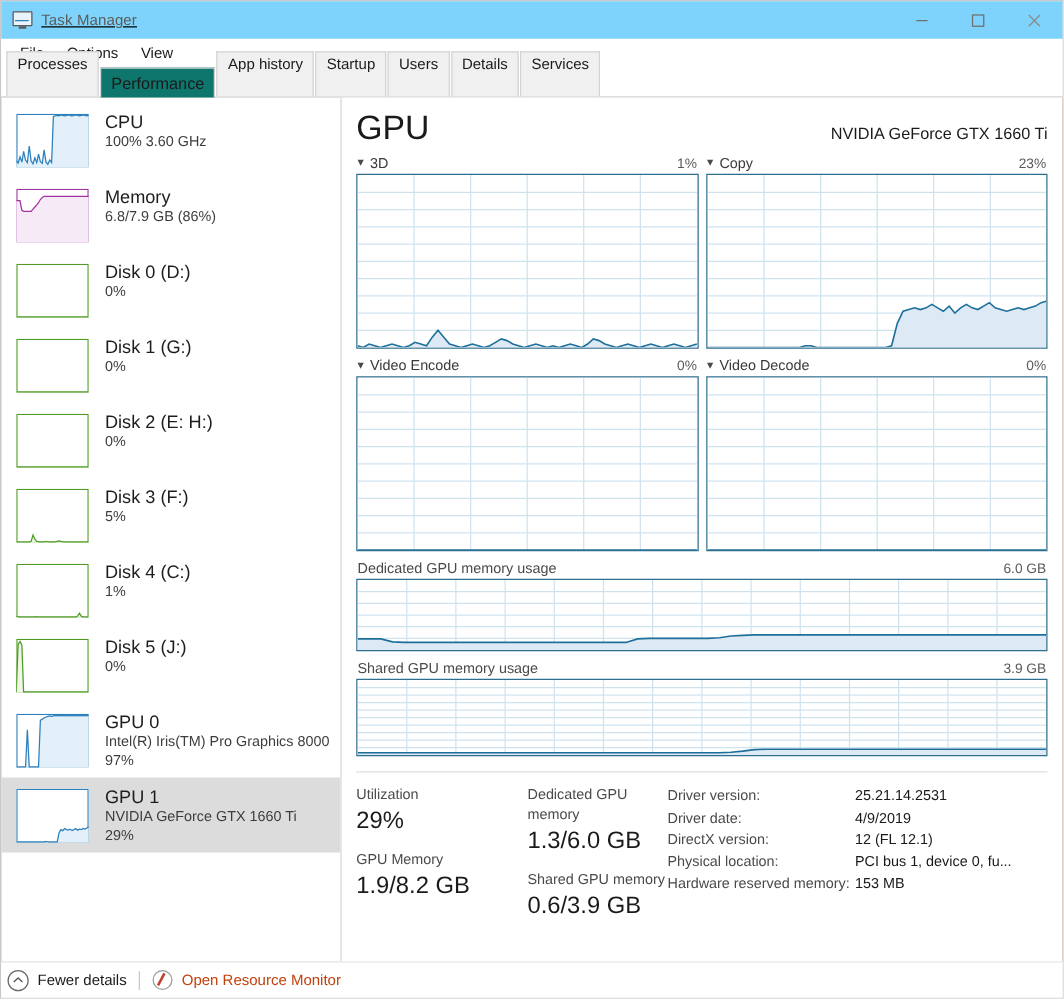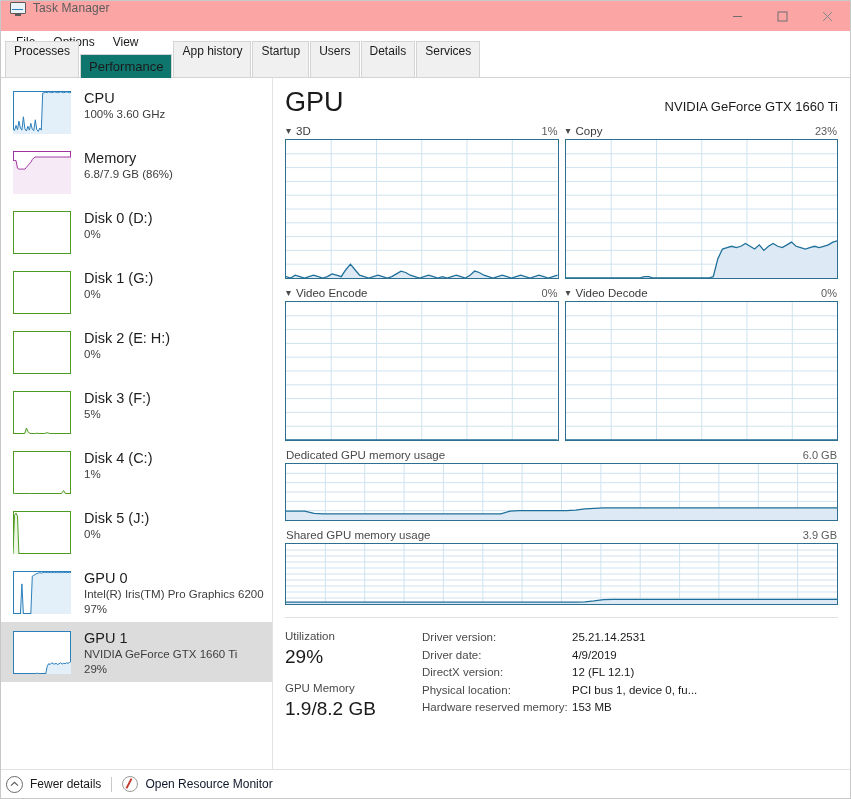--- a/index.html
+++ b/index.html
@@ -14,23 +14,24 @@
     position: relative;
     width: 851px; height: 799px;
     background: #ffffff;
     border: 1px solid #c8c8c8;
     display: flex; flex-direction: column;
   }
 
   
   .titlebar {
     height: 30px; flex: 0 0 30px;
-    display: flex; 
-    background: #fca5a5;
+    display: flex; align-items: center;
+    background: #7dd3fc;
     position: relative;
+    text-decoration: underline;
   }
   .title-icon {
     width: 16px; height: 16px; margin-left: 9px; margin-right: 7px;
     position: relative; flex: 0 0 16px;
   }
   .title-icon .mon {
     position: absolute; left: 0; top: 1px; width: 16px; height: 12px;
     border: 1.5px solid #5a5a5a; border-radius: 1px; background: #eaf3fa;
   }
   .title-icon .wave {
@@ -184,21 +185,21 @@
   .fdiv { width: 1px; height: 15px; background: #c9c9c9; margin: 0 10px; }
   .resmon { display: flex; align-items: center; gap: 7px; }
   .resmon-icon {
     width: 16px; height: 16px; border: 1.4px solid #9a9a9a; border-radius: 50%;
     position: relative;
   }
   .resmon-icon:after {
     content: ""; position: absolute; left: 5px; top: 1px;
     width: 2px; height: 11px; background: #c23b2c; transform: rotate(28deg);
   }
-  .resmon-label { font-size: 12px; color: #0f172a; }
+  .resmon-label { font-size: 12px; color: #c2410c; }
 </style>
 </head>
 <body>
 
 <div id="app">
 
   <div class="titlebar">
     <div class="title-icon">
       <div class="mon"></div>
         <div class="wave"></div>
@@ -350,21 +351,21 @@
         <div class="side-item">
           <div class="thumb">
             <svg viewBox="0 0 58 43" preserveAspectRatio="none">
               <rect x="0.5" y="0.5" width="57" height="42" fill="#ffffff" stroke="#2b7fbb" stroke-width="1"></rect>
               <polygon points="0,43 0.0,43.0 1.5,43.0 3.0,43.0 4.5,43.0 5.9,43.0 7.4,43.0 8.9,12.9 10.4,43.0 11.9,43.0 13.4,43.0 14.9,43.0 16.4,43.0 17.8,43.0 19.3,5.2 20.8,4.3 22.3,3.4 23.8,2.6 25.3,2.1 26.8,1.7 28.3,2.1 29.7,1.7 31.2,1.3 32.7,1.7 34.2,1.3 35.7,1.7 37.2,1.3 38.7,1.7 40.2,1.3 41.6,1.7 43.1,1.3 44.6,1.7 46.1,1.3 47.6,1.7 49.1,1.3 50.6,1.7 52.1,1.3 53.5,1.7 55.0,1.3 56.5,1.7 58.0,1.3 58,43" fill="#e3f0f9"></polygon>
               <polyline points="0.0,43.0 1.5,43.0 3.0,43.0 4.5,43.0 5.9,43.0 7.4,43.0 8.9,12.9 10.4,43.0 11.9,43.0 13.4,43.0 14.9,43.0 16.4,43.0 17.8,43.0 19.3,5.2 20.8,4.3 22.3,3.4 23.8,2.6 25.3,2.1 26.8,1.7 28.3,2.1 29.7,1.7 31.2,1.3 32.7,1.7 34.2,1.3 35.7,1.7 37.2,1.3 38.7,1.7 40.2,1.3 41.6,1.7 43.1,1.3 44.6,1.7 46.1,1.3 47.6,1.7 49.1,1.3 50.6,1.7 52.1,1.3 53.5,1.7 55.0,1.3 56.5,1.7 58.0,1.3" fill="none" stroke="#2b7fbb" stroke-width="1"></polyline>
             </svg>
           </div>
           <div class="side-text">
             <div class="side-title">GPU 0</div>
-            <div class="side-sub">Intel(R) Iris(TM) Pro Graphics 6200</div>
+            <div class="side-sub">Intel(R) Iris(TM) Pro Graphics 8000</div>
             <div class="side-sub">97%</div>
           </div>
         </div>
         <div class="side-item selected">
           <div class="thumb">
             <svg viewBox="0 0 58 43" preserveAspectRatio="none">
               <rect x="0.5" y="0.5" width="57" height="42" fill="#ffffff" stroke="#2b7fbb" stroke-width="1"></rect>
               <polygon points="0,43 0.0,43.0 1.5,43.0 3.0,43.0 4.5,43.0 5.9,43.0 7.4,43.0 8.9,43.0 10.4,43.0 11.9,43.0 13.4,43.0 14.9,43.0 16.4,43.0 17.8,43.0 19.3,43.0 20.8,43.0 22.3,43.0 23.8,42.1 25.3,42.6 26.8,43.0 28.3,43.0 29.7,43.0 31.2,43.0 32.7,43.0 34.2,35.3 35.7,32.7 37.2,33.5 38.7,31.8 40.2,32.7 41.6,33.1 43.1,32.3 44.6,33.5 46.1,32.7 47.6,31.8 49.1,33.1 50.6,32.3 52.1,32.7 53.5,31.8 55.0,32.3 56.5,31.4 58.0,30.5 58,43" fill="#e3f0f9"></polygon>
               <polyline points="0.0,43.0 1.5,43.0 3.0,43.0 4.5,43.0 5.9,43.0 7.4,43.0 8.9,43.0 10.4,43.0 11.9,43.0 13.4,43.0 14.9,43.0 16.4,43.0 17.8,43.0 19.3,43.0 20.8,43.0 22.3,43.0 23.8,42.1 25.3,42.6 26.8,43.0 28.3,43.0 29.7,43.0 31.2,43.0 32.7,43.0 34.2,35.3 35.7,32.7 37.2,33.5 38.7,31.8 40.2,32.7 41.6,33.1 43.1,32.3 44.6,33.5 46.1,32.7 47.6,31.8 49.1,33.1 50.6,32.3 52.1,32.7 53.5,31.8 55.0,32.3 56.5,31.4 58.0,30.5" fill="none" stroke="#2b7fbb" stroke-width="1"></polyline>
             </svg>
@@ -581,20 +582,30 @@
         <div class="stat-col" style="width:137px">
           <div class="stat-block">
             <div class="stat-label">Utilization</div>
             <div class="stat-value">29%</div>
           </div>
           <div class="stat-block">
             <div class="stat-label">GPU Memory</div>
             <div class="stat-value">1.9/8.2 GB</div>
           </div>
         </div>
+        <div class="stat-col" style="width:112px">
+          <div class="stat-block">
+            <div class="stat-label">Dedicated GPU memory</div>
+            <div class="stat-value">1.3/6.0 GB</div>
+          </div>
+          <div class="stat-block">
+            <div class="stat-label">Shared GPU memory</div>
+            <div class="stat-value">0.6/3.9 GB</div>
+          </div>
+        </div>
         <div class="driver" id="driver-list">
             <div class="drow">
               <div class="dkey">Driver version:</div>
               <div class="dval">25.21.14.2531</div>
             </div>
             <div class="drow">
               <div class="dkey">Driver date:</div>
               <div class="dval">4/9/2019</div>
             </div>
             <div class="drow">

